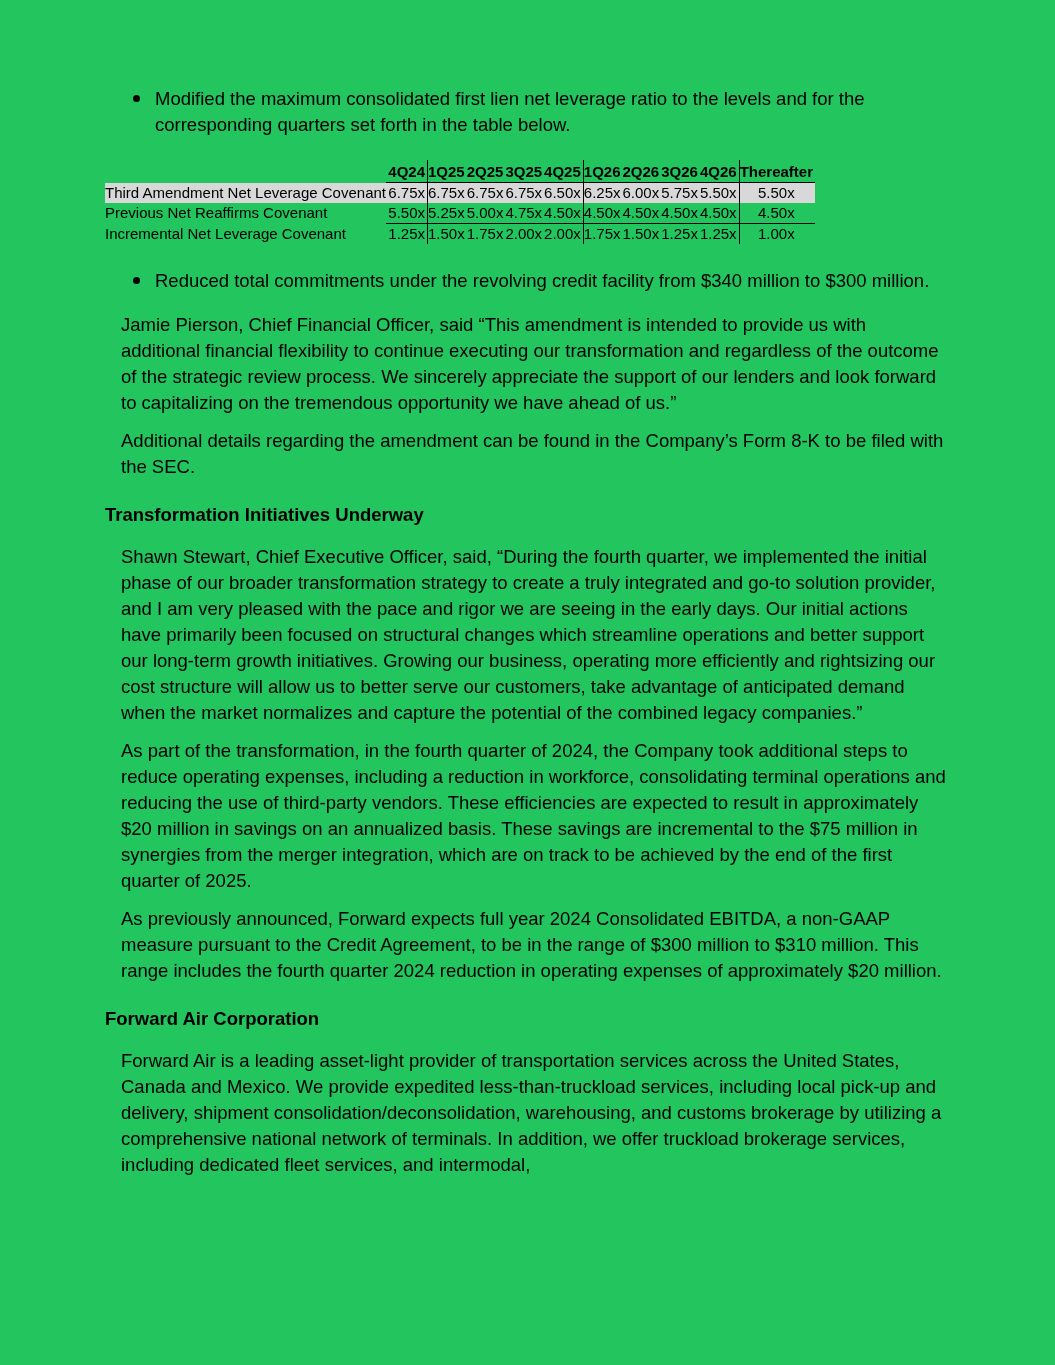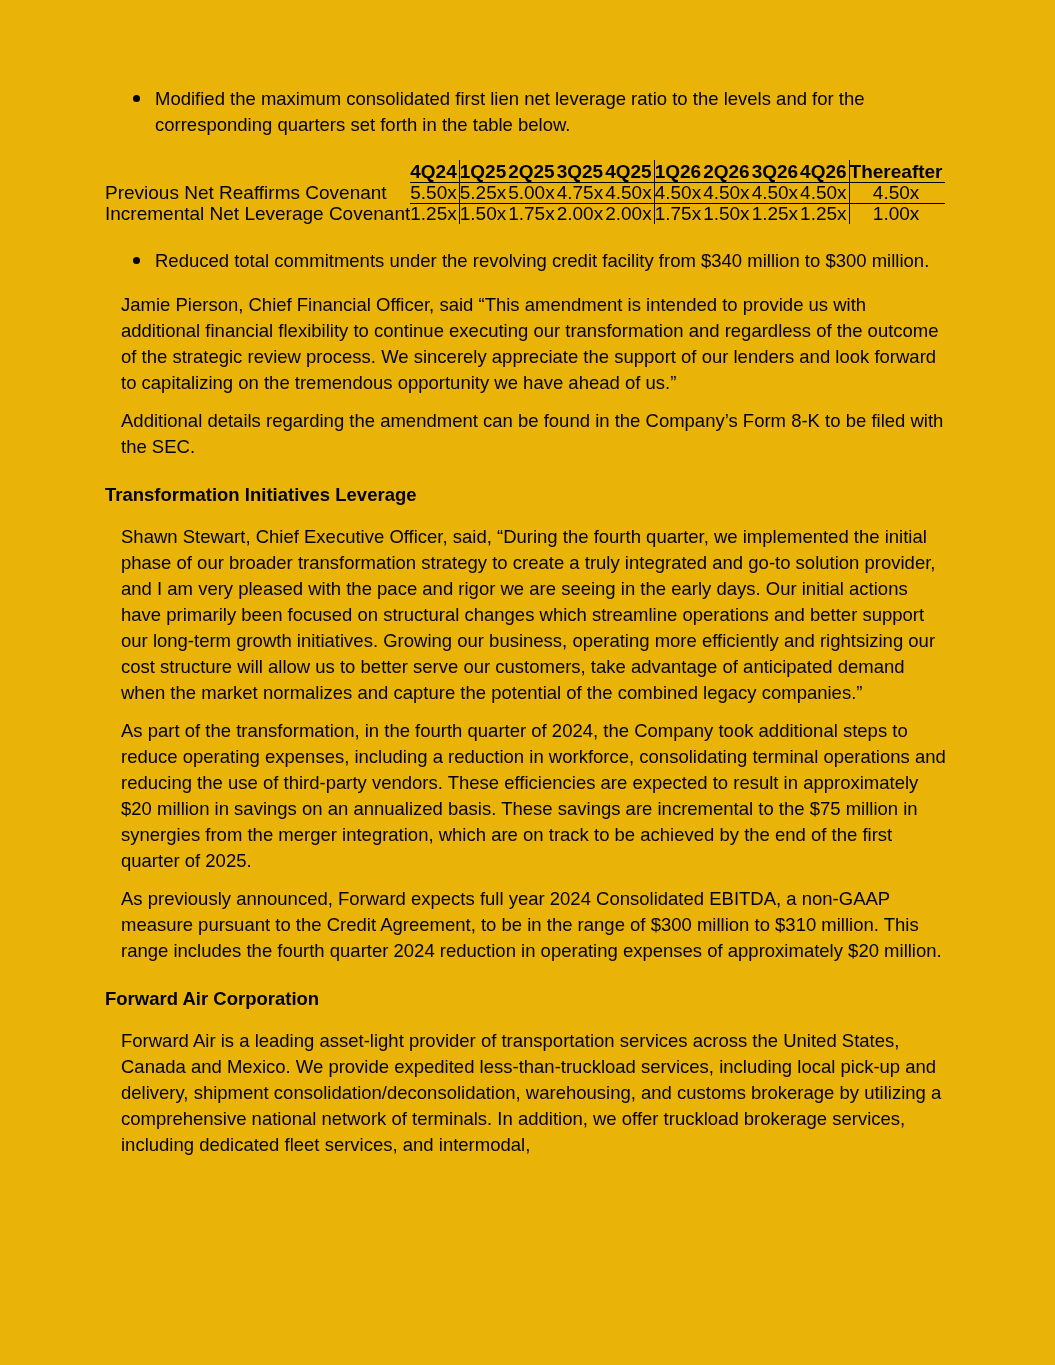--- a/index.html
+++ b/index.html
@@ -7,21 +7,21 @@
     padding: 0;
     background: #ffffff;
     color: #000000;
     font-family: "Liberation Sans", sans-serif;
   }
   .page {
     position: relative;
     width: 1055px;
     height: 1365px;
     overflow: hidden;
-    background: #eab308;
+    background: #22c55e;
     box-sizing: border-box;
     padding: 86px 105px 16px 105px;
     font-size: 18.5px;
     line-height: 26px;
   }
   
   ul.bullets {
     list-style: none;
     margin: 0 0 18px 0;
     padding: 0;
@@ -47,21 +47,21 @@
     font-size: 18.5px;
     line-height: 26px;
     font-weight: bold;
     margin: 22px 0 16px 0;
   }
   
   table.nltable {
     border-collapse: collapse;
     table-layout: fixed;
     margin: 22px 0 24px 0;
-    font-size: 19px;
+    font-size: 15px;
     line-height: 20px;
     color: #000;
   }
   .nltable th, .nltable td {
     padding: 0 2px 0 0;
     white-space: nowrap;
     font-weight: normal;
     overflow: visible;
   }
   .nltable thead th {
@@ -106,20 +106,33 @@
           <th class="c4 num">3Q25</th>
           <th class="c5 num">4Q25</th>
           <th class="c6 num sep">1Q26</th>
           <th class="c7 num">2Q26</th>
           <th class="c8 num">3Q26</th>
           <th class="c9 num">4Q26</th>
           <th class="c10 num sep">Thereafter</th>
         </tr>
       </thead>
     <tbody>
+        <tr class="highlight">
+          <td class="c0">Third Amendment Net Leverage Covenant</td>
+          <td class="c1 num">6.75x</td>
+          <td class="c2 num sep">6.75x</td>
+          <td class="c3 num">6.75x</td>
+          <td class="c4 num">6.75x</td>
+          <td class="c5 num">6.50x</td>
+          <td class="c6 num sep">6.25x</td>
+          <td class="c7 num">6.00x</td>
+          <td class="c8 num">5.75x</td>
+          <td class="c9 num">5.50x</td>
+          <td class="c10 num sep">5.50x</td>
+        </tr>
         <tr class="normal">
           <td class="c0">Previous Net Reaffirms Covenant</td>
           <td class="c1 num">5.50x</td>
           <td class="c2 num sep">5.25x</td>
           <td class="c3 num">5.00x</td>
           <td class="c4 num">4.75x</td>
           <td class="c5 num">4.50x</td>
           <td class="c6 num sep">4.50x</td>
           <td class="c7 num">4.50x</td>
           <td class="c8 num">4.50x</td>
@@ -146,21 +159,21 @@
     <li>
       <span class="dot"></span>
       <span>Reduced total commitments under the revolving credit facility from $340 million to $300 million.</span>
     </li>
   </ul>
 
   <p class="para">Jamie Pierson, Chief Financial Officer, said “This amendment is intended to provide us with additional financial flexibility to continue executing our transformation and regardless of the outcome of the strategic review process. We sincerely appreciate the support of our lenders and look forward to capitalizing on the tremendous opportunity we have ahead of us.”</p>
 
   <p class="para">Additional details regarding the amendment can be found in the Company’s Form 8-K to be filed with the SEC.</p>
 
-  <h3 class="hd">Transformation Initiatives Leverage</h3>
+  <h3 class="hd">Transformation Initiatives Underway</h3>
 
   <p class="para">Shawn Stewart, Chief Executive Officer, said, “During the fourth quarter, we implemented the initial phase of our broader transformation strategy to create a truly integrated and go-to solution provider, and I am very pleased with the pace and rigor we are seeing in the early days. Our initial actions have primarily been focused on structural changes which streamline operations and better support our long-term growth initiatives. Growing our business, operating more efficiently and rightsizing our cost structure will allow us to better serve our customers, take advantage of anticipated demand when the market normalizes and capture the potential of the combined legacy companies.”</p>
 
   <p class="para">As part of the transformation, in the fourth quarter of 2024, the Company took additional steps to reduce operating expenses, including a reduction in workforce, consolidating terminal operations and reducing the use of third-party vendors. These efficiencies are expected to result in approximately $20 million in savings on an annualized basis. These savings are incremental to the $75 million in synergies from the merger integration, which are on track to be achieved by the end of the first quarter of 2025.</p>
 
 
   <p class="para">As previously announced, Forward expects full year 2024 Consolidated EBITDA, a non-GAAP measure pursuant to the Credit Agreement, to be in the range of $300 million to $310 million. This range includes the fourth quarter 2024 reduction in operating expenses of approximately $20 million.</p>
 
   <h3 class="hd">Forward Air Corporation</h3>
 

